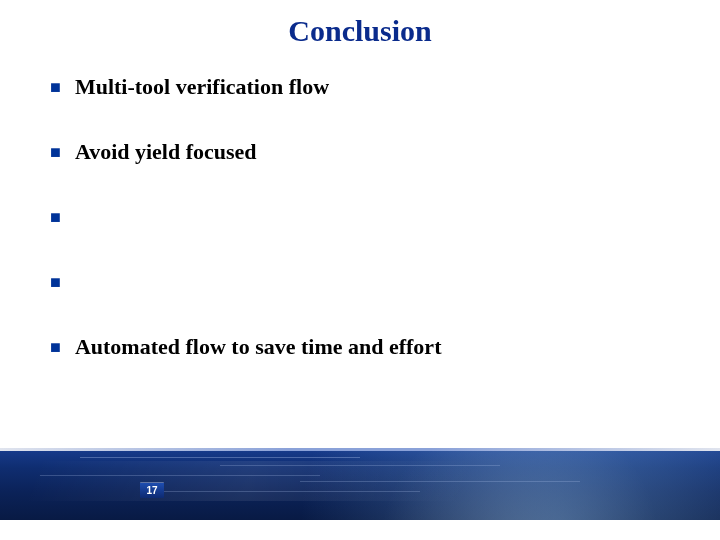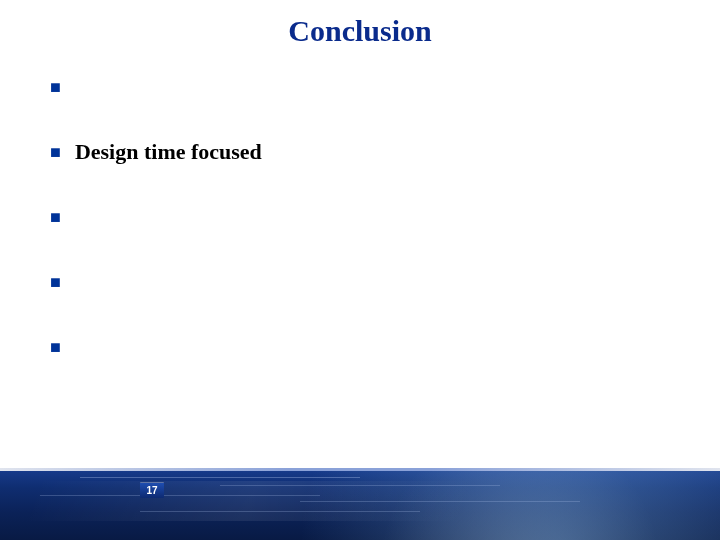--- a/index.html
+++ b/index.html
@@ -38,21 +38,21 @@
       flex-shrink: 0;
     }
     .bullet-text {
       line-height: 26px;
     }
     .footer {
       position: absolute;
       bottom: 0;
       left: 0;
       width: 720px;
-      height: 72px;
+      height: 92px;
     }
     .footer-topbar {
       position: absolute;
       top: 0;
       left: 0;
       width: 720px;
       height: 3px;
       background: linear-gradient(90deg, #e0e4ee 0%, #8aa1d8 40%, #8aa1d8 60%, #e0e4ee 100%);
     }
     .footer-main {
@@ -110,33 +110,35 @@
     }
   </style>
 </head>
 <body>
 
 <div class="slide-title">Conclusion</div>
 
 <div class="content">
   <div class="bullet-item">
     <span class="bullet-marker">■</span>
+    <span class="bullet-text">Multi-tool verification flow</span>
   </div>
   <div class="bullet-item">
     <span class="bullet-marker">■</span>
-    <span class="bullet-text">Design time focused</span>
+    <span class="bullet-text">Avoid yield focused</span>
   </div>
   <div class="bullet-item">
     <span class="bullet-marker">■</span>
   </div>
   <div class="bullet-item">
     <span class="bullet-marker">■</span>
   </div>
   <div class="bullet-item">
     <span class="bullet-marker">■</span>
+    <span class="bullet-text">Automated flow to save time and effort</span>
   </div>
 </div>
 
 <div class="footer">
   <div class="footer-topbar"></div>
   <div class="footer-main"></div>
   <div class="page-number-box">17</div>
 </div>
 
 </body></html>

